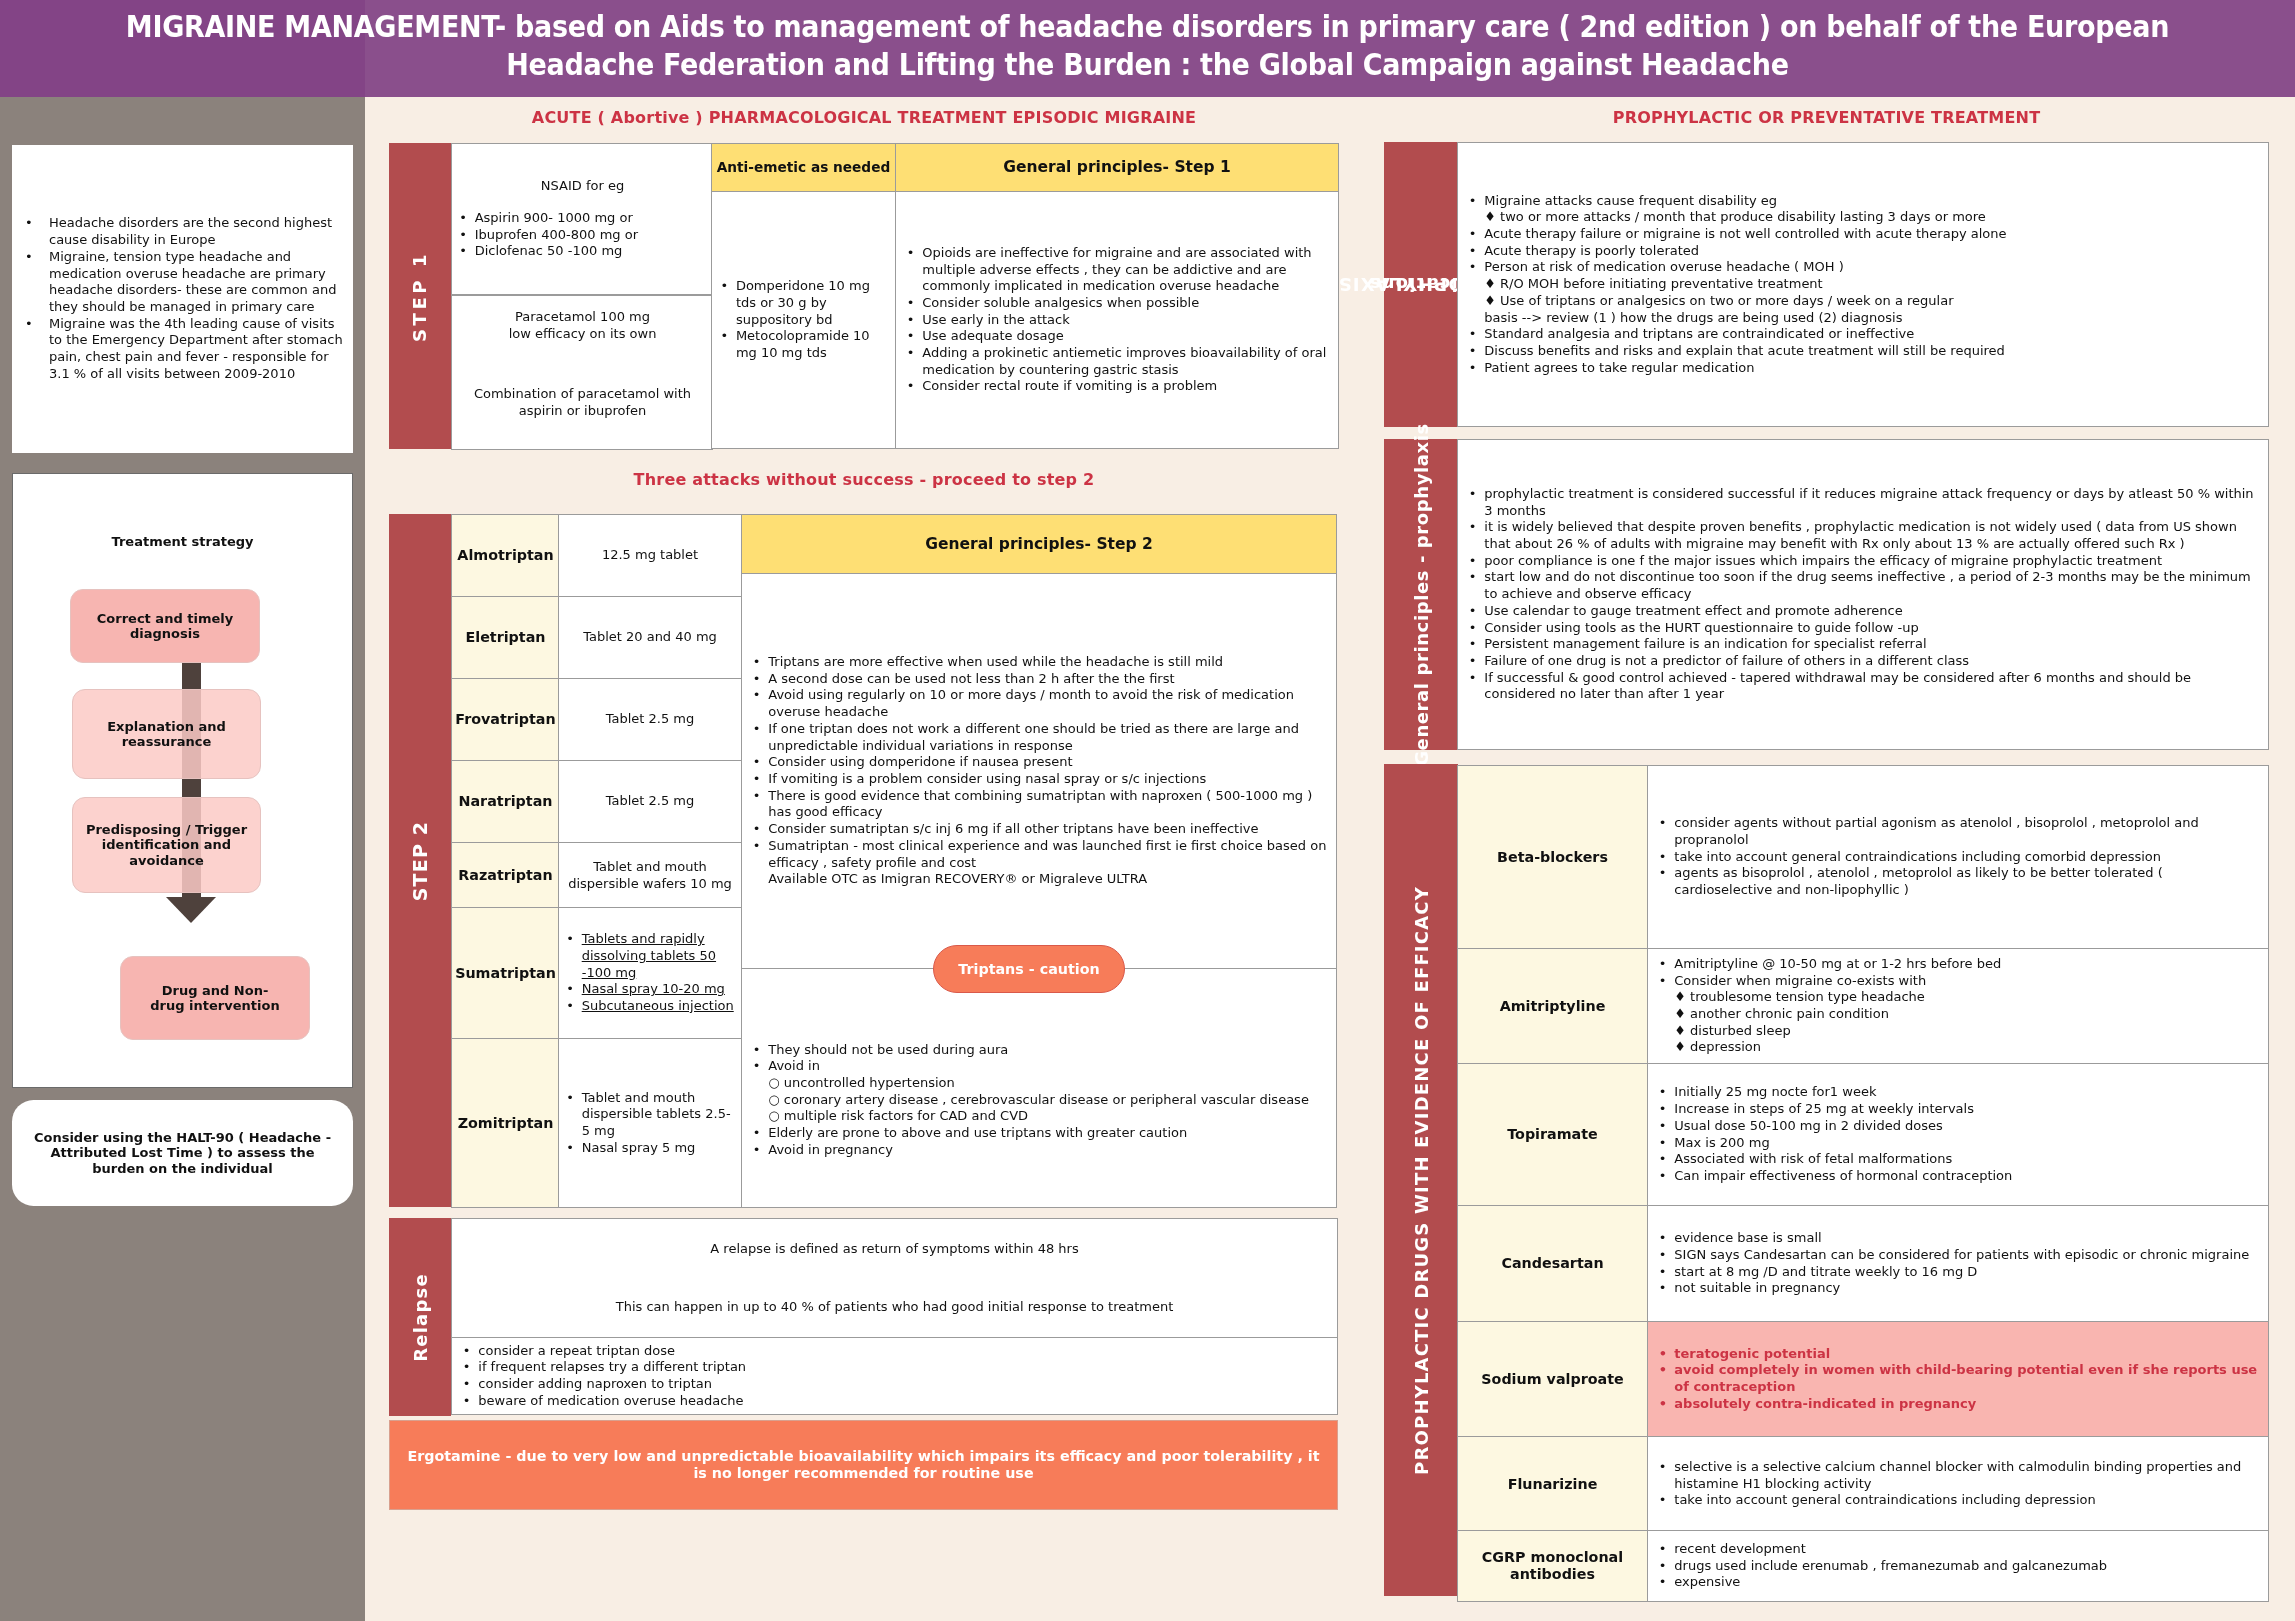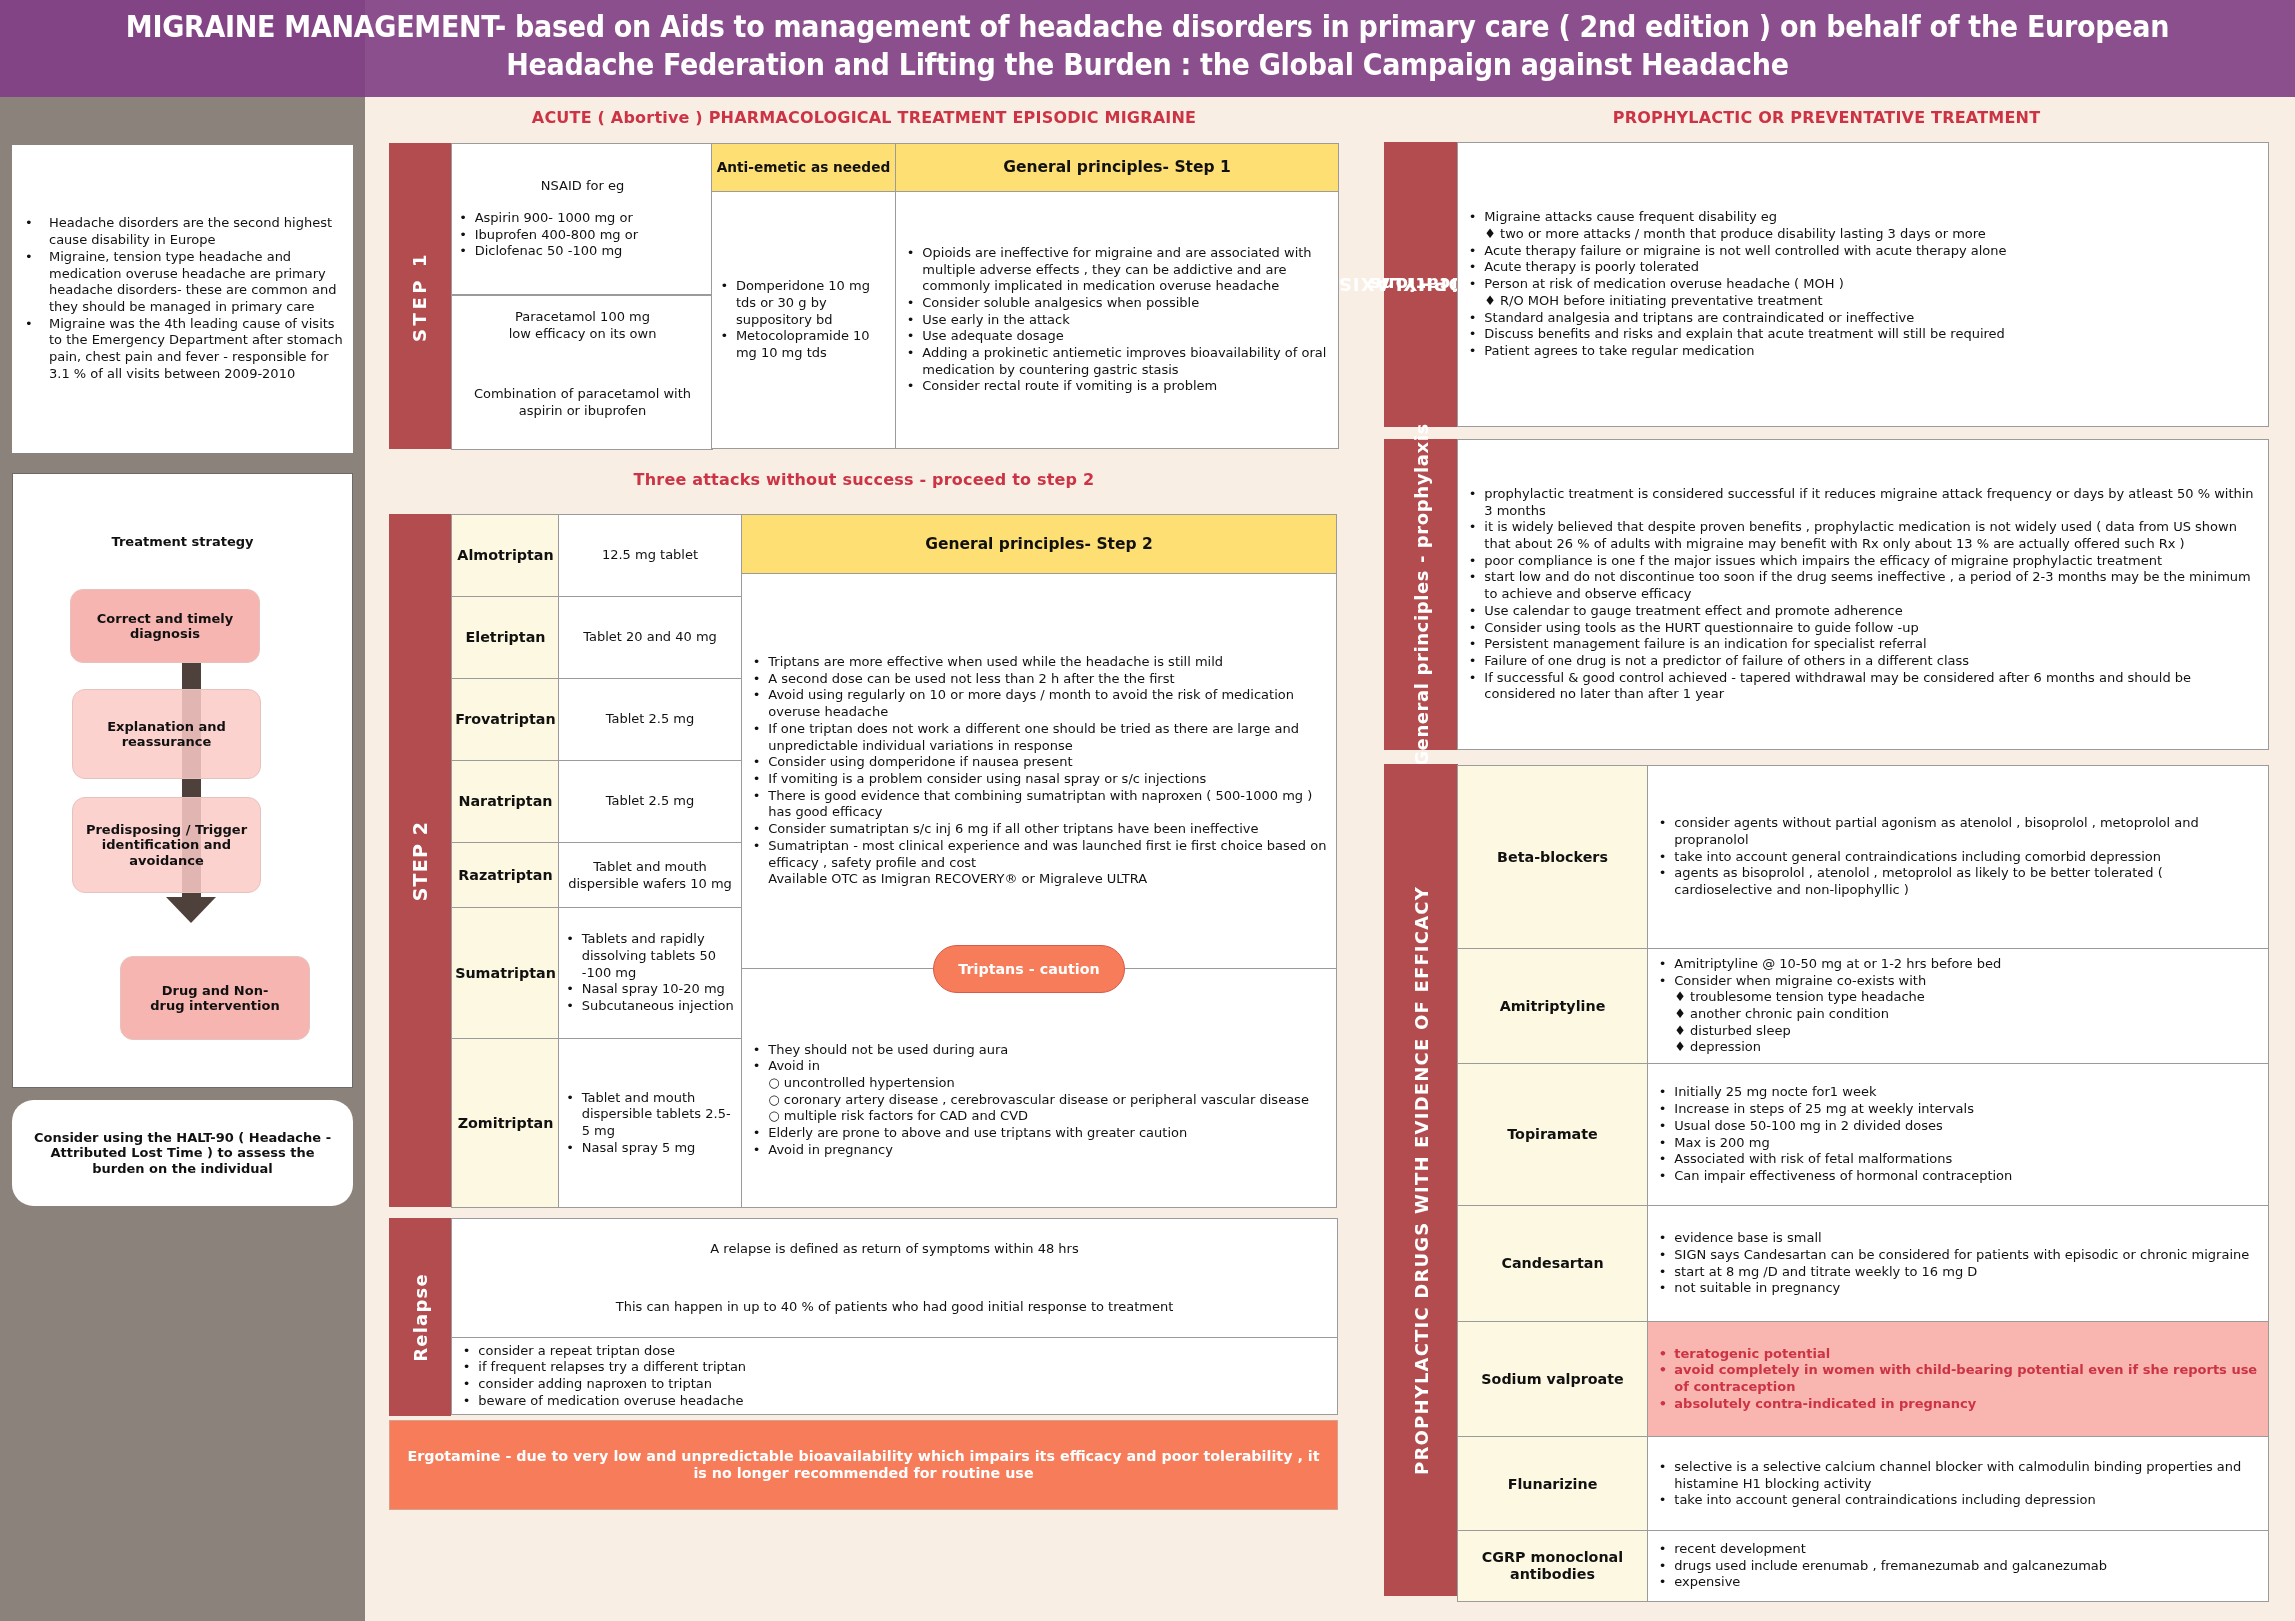--- a/index.html
+++ b/index.html
@@ -152,21 +152,21 @@
 <div class="cell cream drugname" style="left:451px;top:842px;width:109px;height:67px;">
     <span>Razatriptan</span>
   </div>
 <div class="cell" style="left:558px;top:842px;width:184px;height:67px;padding:0 4.8px;">
     <span>Tablet and mouth dispersible wafers 10 mg</span>
   </div>
 <div class="cell cream drugname" style="left:451px;top:907px;width:109px;height:132px;">
     <span>Sumatriptan</span>
   </div>
 <div class="cell" style="left:558px;top:907px;width:184px;height:132px;justify-content:flex-start;">
-  <ul class="bul" style="padding:0 2.4px;">
+  <ul class="bul" style="padding:0 2.4px;text-decoration:underline;">
     <li>Tablets and rapidly dissolving tablets 50 -100 mg</li>
     <li>Nasal spray 10-20 mg</li>
     <li>Subcutaneous injection</li>
   </ul>
 </div>
 <div class="cell cream drugname" style="left:451px;top:1038px;width:109px;height:170px;">
     <span>Zomitriptan</span>
   </div>
 <div class="cell" style="left:558px;top:1038px;width:184px;height:170px;justify-content:flex-start;">
   <ul class="bul" style="padding:0 2.4px;">
@@ -248,20 +248,21 @@
     <ul class="bul">
         <li>Migraine attacks cause frequent disability eg</li>
       </ul>
     <div class="sub">♦ two or more attacks / month that produce disability lasting 3 days or more</div>
     <ul class="bul">
         <li>Acute therapy failure or migraine is not well controlled with acute therapy alone</li>
     <li>Acute therapy is poorly tolerated</li>
     <li>Person at risk of medication overuse headache ( MOH )</li>
       </ul>
     <div class="sub">♦ R/O MOH before initiating preventative treatment</div>
+    <div class="sub" style="max-width:526px;">♦ Use of triptans or analgesics on two or more days / week on a regular basis --&gt; review (1 ) how the drugs are being used (2) diagnosis</div>
     <ul class="bul">
         <li>Standard analgesia and triptans are contraindicated or ineffective</li>
     <li>Discuss benefits and risks and explain that acute treatment will still be required</li>
     <li>Patient agrees to take regular medication</li>
       </ul>
   </div>
 </div>
 
 <div class="abs redbar" style="left:1384px;top:439px;width:74px;height:311px;font-size:18px;letter-spacing:0.6px;">
     <span>General principles - prophylaxis</span>

